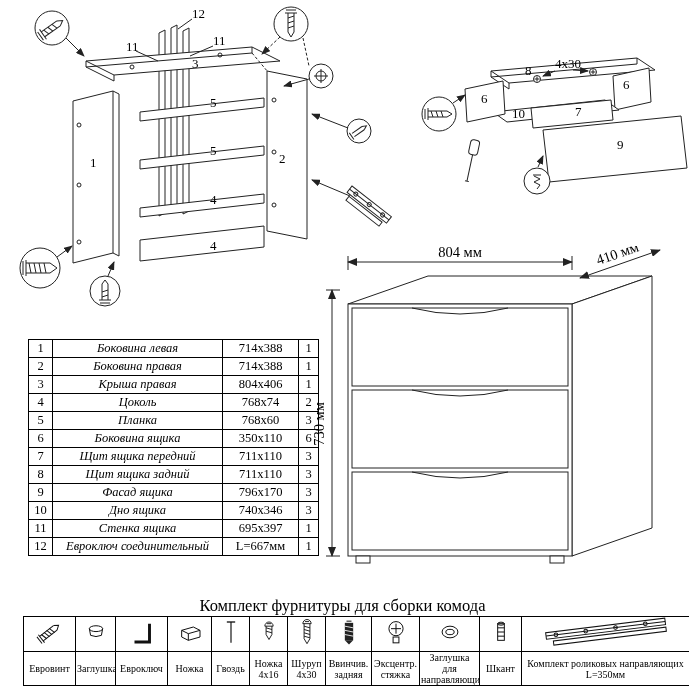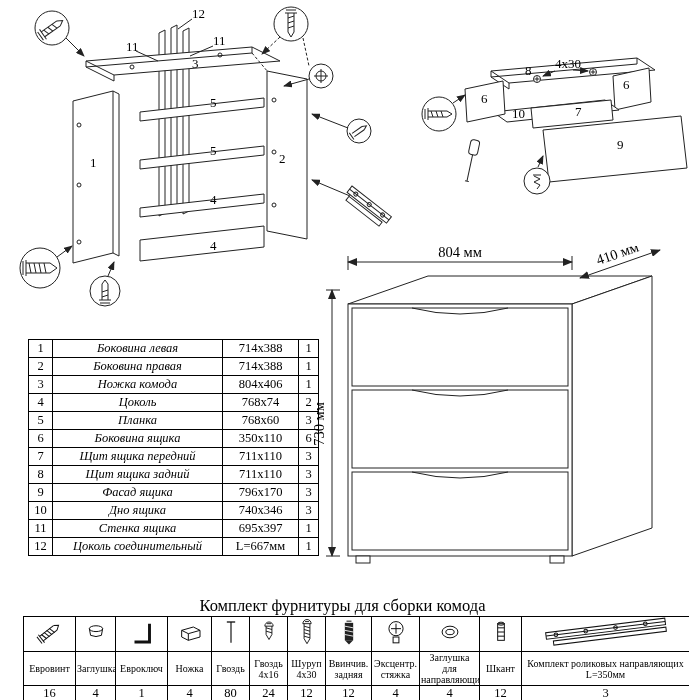--- a/index.html
+++ b/index.html
@@ -294,21 +294,21 @@
           <td class="c-qty">1</td>
         </tr>
       <tr>
           <td class="c-num">2</td>
           <td class="c-name">Боковина правая</td>
           <td class="c-size">714x388</td>
           <td class="c-qty">1</td>
         </tr>
       <tr>
           <td class="c-num">3</td>
-          <td class="c-name">Ножка комода</td>
+          <td class="c-name">Крыша правая</td>
           <td class="c-size">804x406</td>
           <td class="c-qty">1</td>
         </tr>
       <tr>
           <td class="c-num">4</td>
           <td class="c-name">Цоколь</td>
           <td class="c-size">768x74</td>
           <td class="c-qty">2</td>
         </tr>
       <tr>
@@ -348,21 +348,21 @@
           <td class="c-qty">3</td>
         </tr>
       <tr>
           <td class="c-num">11</td>
           <td class="c-name">Стенка ящика</td>
           <td class="c-size">695x397</td>
           <td class="c-qty">1</td>
         </tr>
       <tr>
           <td class="c-num">12</td>
-          <td class="c-name">Цоколь соединительный</td>
+          <td class="c-name">Евроключ соединительный</td>
           <td class="c-size">L=667мм</td>
           <td class="c-qty">1</td>
         </tr>
     </tbody>
   </table>
 
   <div class="hw-title">Комплект фурнитуры для сборки комода</div>
 
   <table class="hw-table">
     <colgroup>
@@ -514,38 +514,24 @@
             </g>
           </svg>
         </td>
       </tr>
       <tr class="hw-names">
         <td>Евровинт</td>
         <td>Заглушка</td>
         <td>Евроключ</td>
         <td>Ножка</td>
         <td>Гвоздь</td>
-        <td>Гвоздь 4x16</td>
+        <td>Ножка 4x16</td>
         <td>Шуруп 4x30</td>
         <td>Ввинчив. задняя</td>
         <td>Эксцентр. стяжка</td>
         <td>Заглушка для направляющих</td>
         <td>Шкант</td>
         <td>Комплект роликовых направляющих L=350мм</td>
       </tr>
-      <tr class="hw-qty">
-        <td>16</td>
-        <td>4</td>
-        <td>1</td>
-        <td>4</td>
-        <td>80</td>
-        <td>24</td>
-        <td>12</td>
-        <td>12</td>
-        <td>4</td>
-        <td>4</td>
-        <td>12</td>
-        <td>3</td>
-      </tr>
     </tbody>
   </table>
 
 </div>
 
 </body></html>

